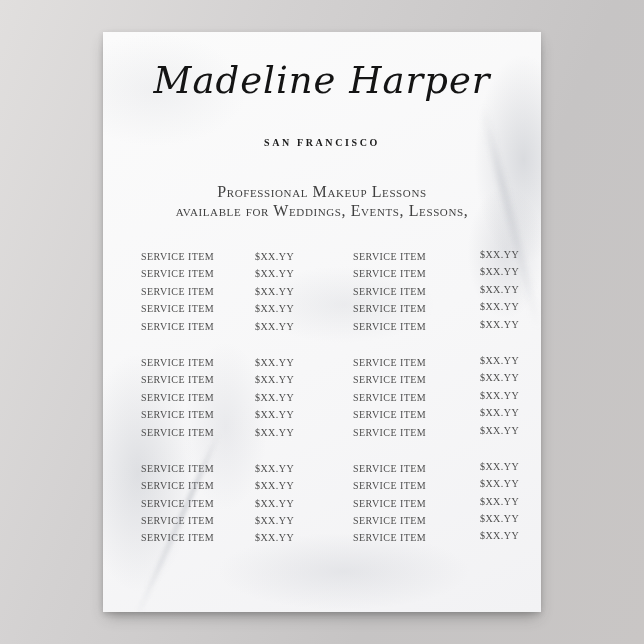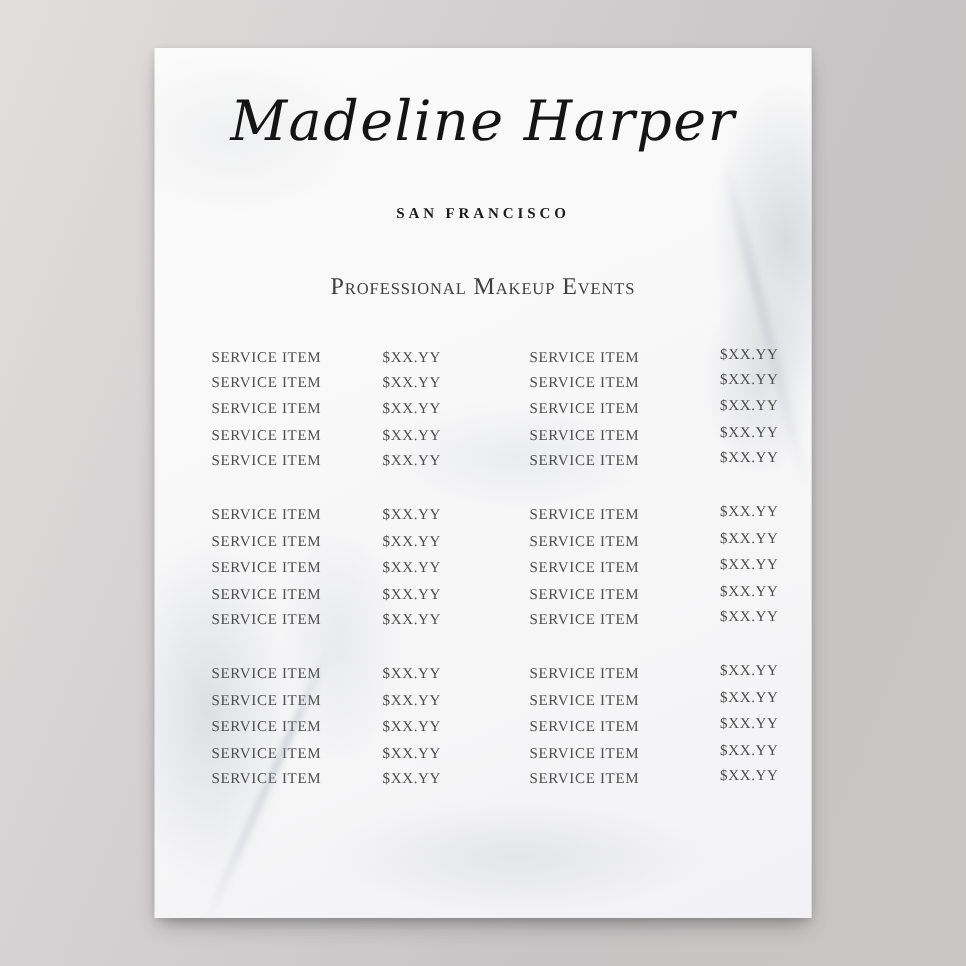--- a/index.html
+++ b/index.html
@@ -108,21 +108,22 @@
   .price-r { position: relative; top: -2px; }
 </style>
 </head>
 <body>
 
 <div class="scene">
   <div class="poster">
     <div class="title">Madeline Harper</div>
     <div class="city">SAN FRANCISCO</div>
     <div class="desc">
-      <div>Professional Makeup Events</div>
+      <div>Professional Makeup Lessons</div>
+      <div>available for Weddings, Events, Lessons,</div>
     </div>
     <div class="services" id="services">
         <div class="group">
           <div class="srow">
             <span class="item">SERVICE ITEM</span>
             <span class="price">$XX.YY</span>
             <span class="item">SERVICE ITEM</span>
             <span class="price price-r">$XX.YY</span>
           </div>
           <div class="srow">

